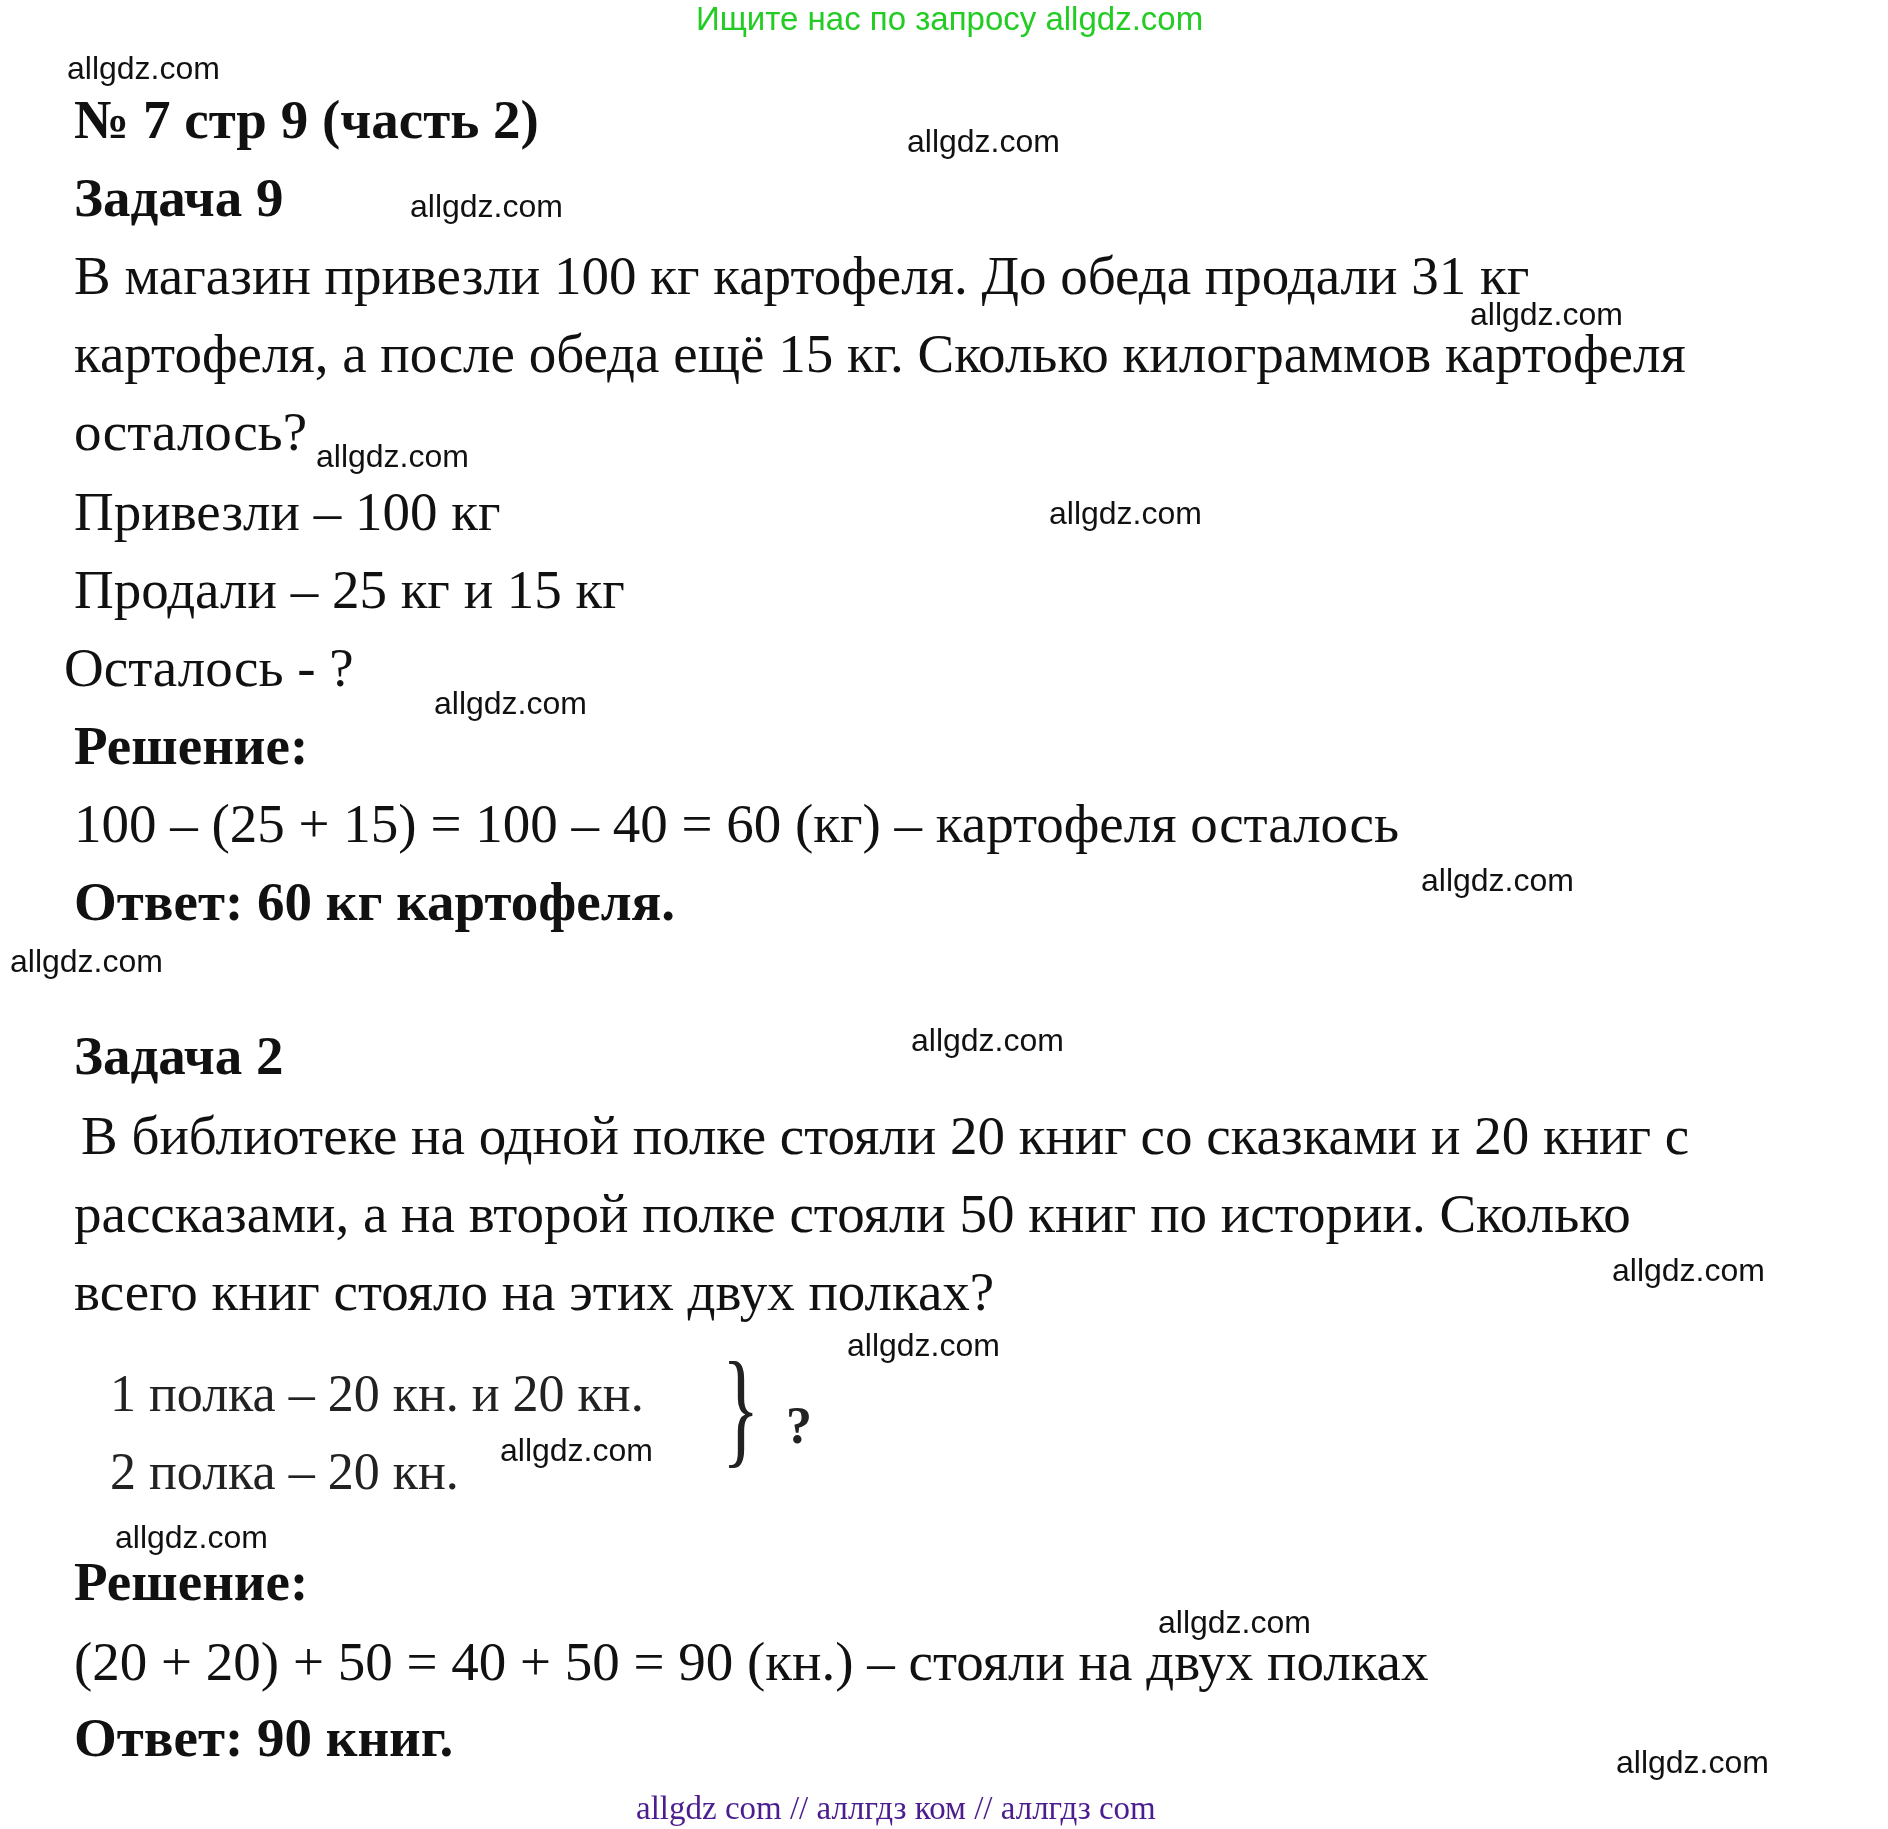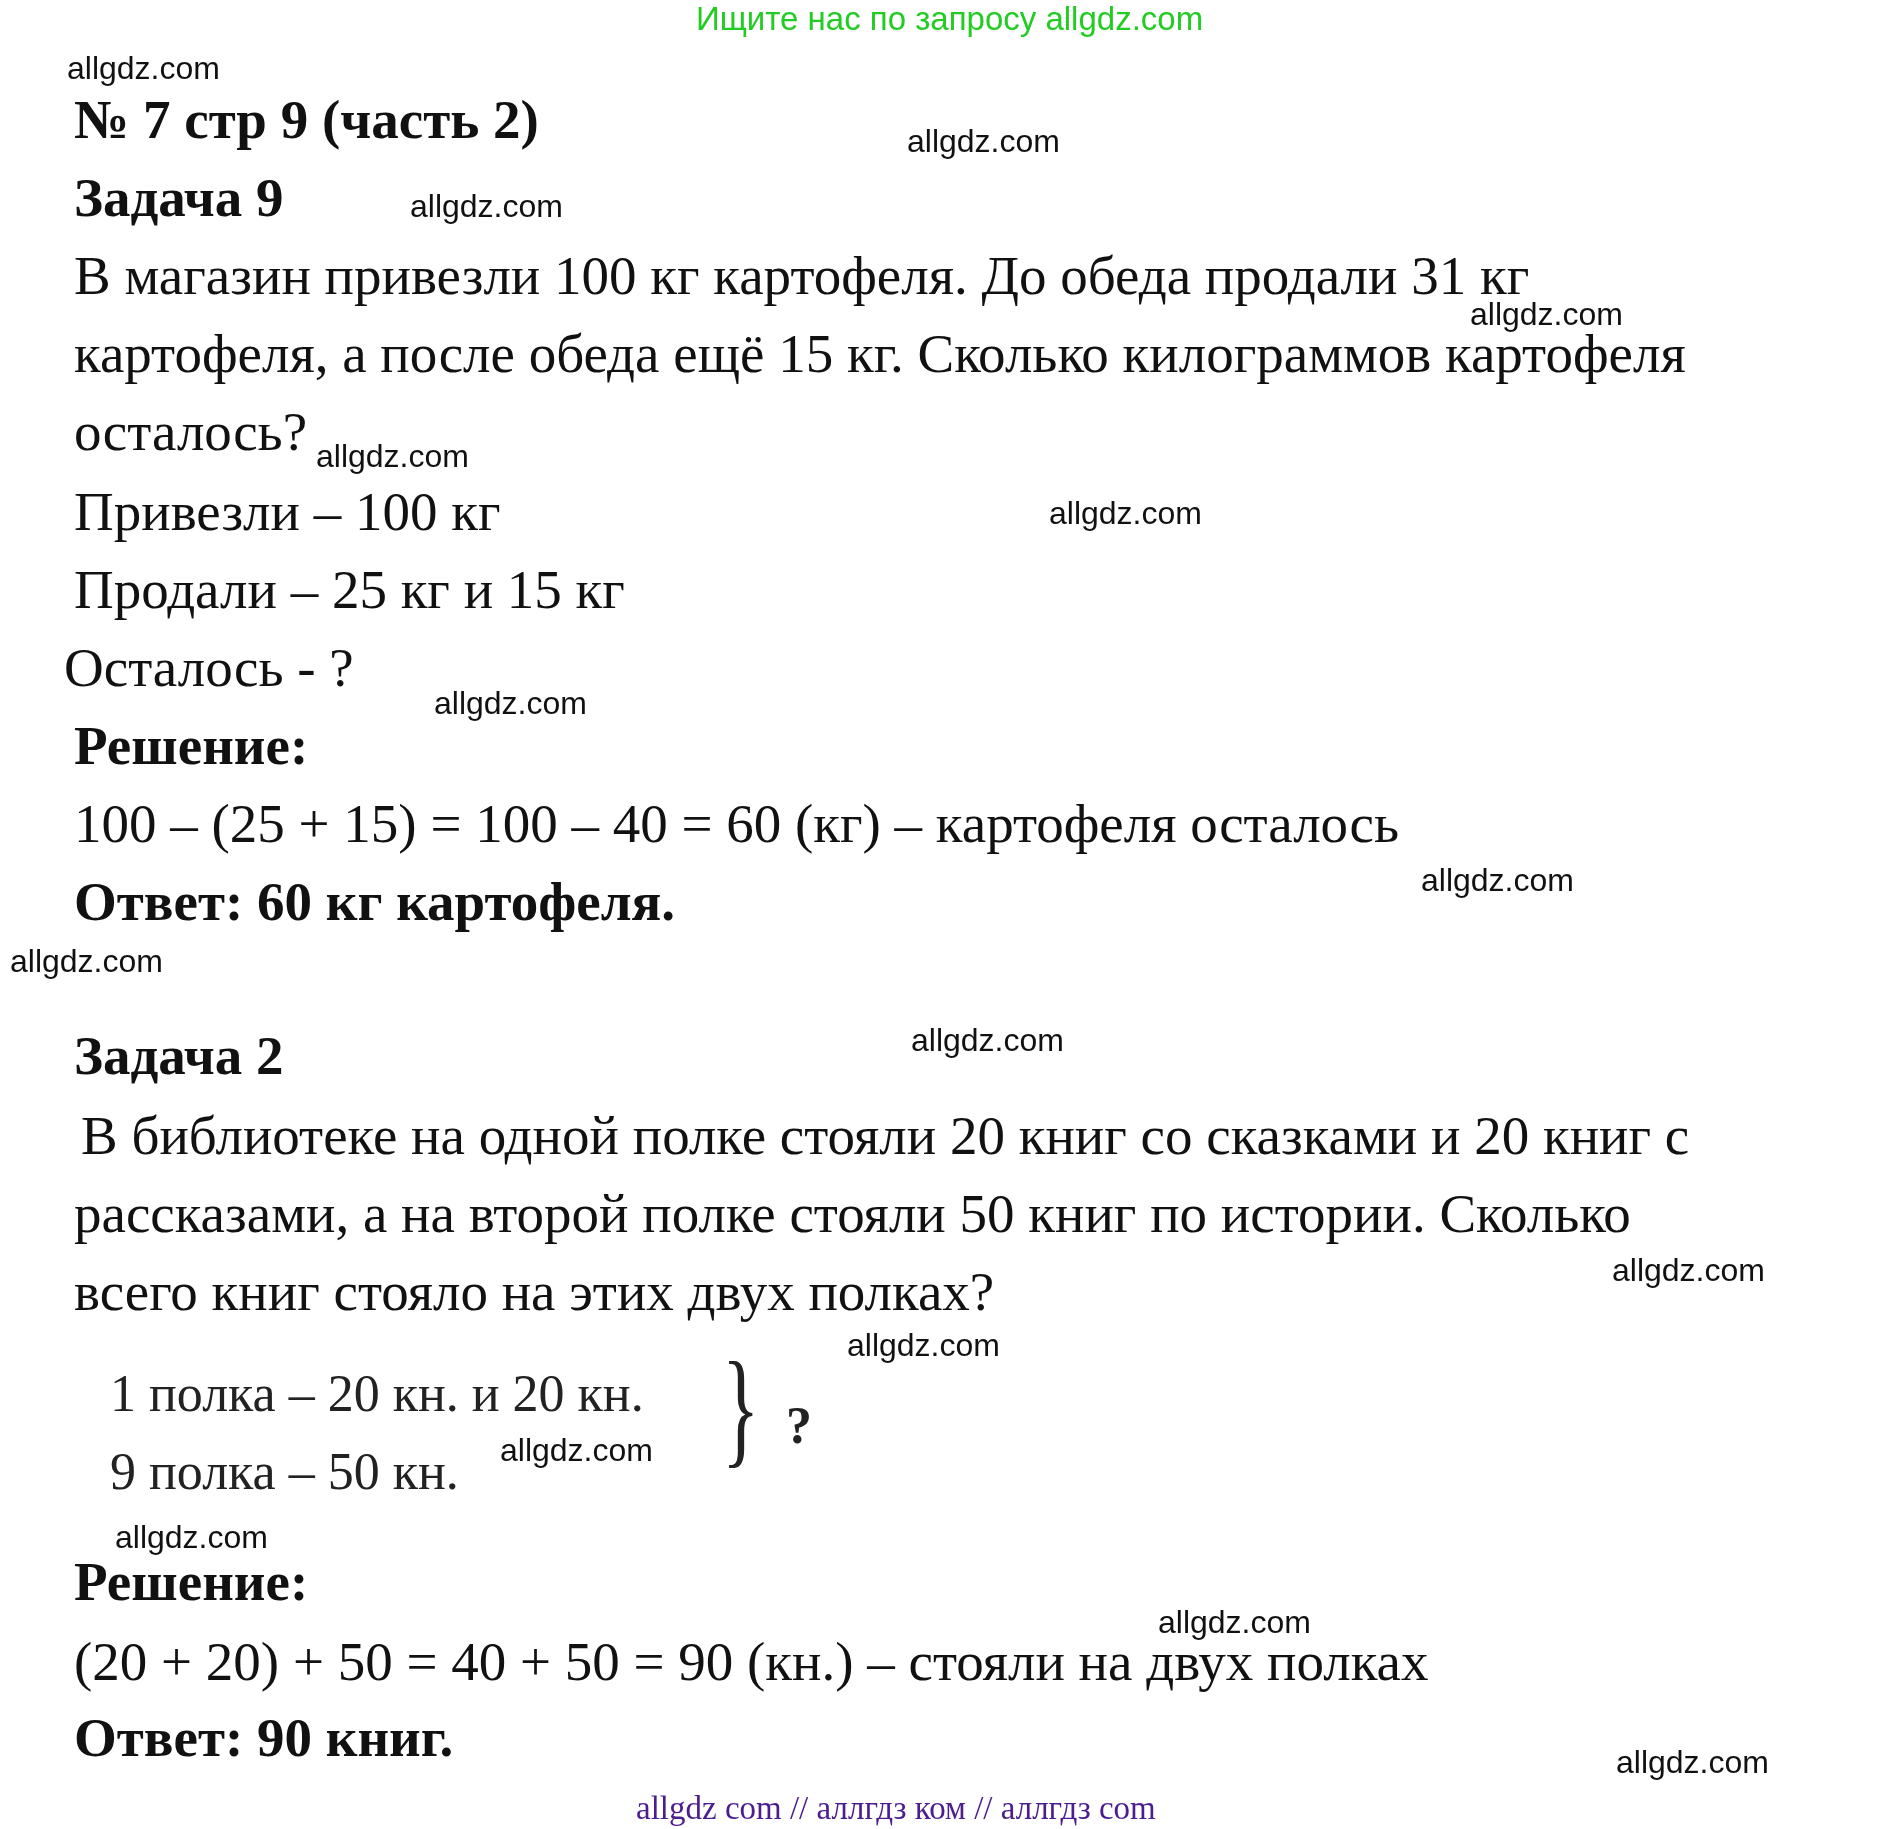--- a/index.html
+++ b/index.html
@@ -48,21 +48,21 @@
 <div class="abs h" style="left:74px;top:1024px;">Задача 2</div>
 <div class="abs wm" style="left:911px;top:1022px;">allgdz.com</div>
 
 <div class="abs t" style="left:81px;top:1104px;">В библиотеке на одной полке стояли 20 книг со сказками и 20 книг с</div>
 <div class="abs t" style="left:74px;top:1182px;">рассказами, а на второй полке стояли 50 книг по истории. Сколько</div>
 <div class="abs wm" style="left:1612px;top:1252px;">allgdz.com</div>
 <div class="abs t" style="left:74px;top:1260px;">всего книг стояло на этих двух полках?</div>
 <div class="abs wm" style="left:847px;top:1327px;">allgdz.com</div>
 
 <div class="abs given" style="left:110px;top:1364px;">1 полка – 20 кн. и 20 кн.</div>
-<div class="abs given" style="left:110px;top:1442px;">9 полка – 50 кн.</div>
+<div class="abs given" style="left:110px;top:1442px;">2 полка – 20 кн.</div>
 <div class="abs wm" style="left:500px;top:1432px;">allgdz.com</div>
 <div class="abs brace" style="left:722px;top:1332px;">}</div>
 <div class="abs q" style="left:786px;top:1396px;">?</div>
 <div class="abs wm" style="left:115px;top:1519px;">allgdz.com</div>
 
 <div class="abs h" style="left:74px;top:1550px;">Решение:</div>
 <div class="abs wm" style="left:1158px;top:1604px;">allgdz.com</div>
 <div class="abs t" style="left:74px;top:1630px;"><span class="b">(20 + 20) + 50 = 40 + 50 = 90 (кн.)</span><span> – стояли на двух полках</span></div>
 <div class="abs h" style="left:74px;top:1706px;">Ответ: 90 книг.</div>
 <div class="abs wm" style="left:1616px;top:1744px;">allgdz.com</div>

